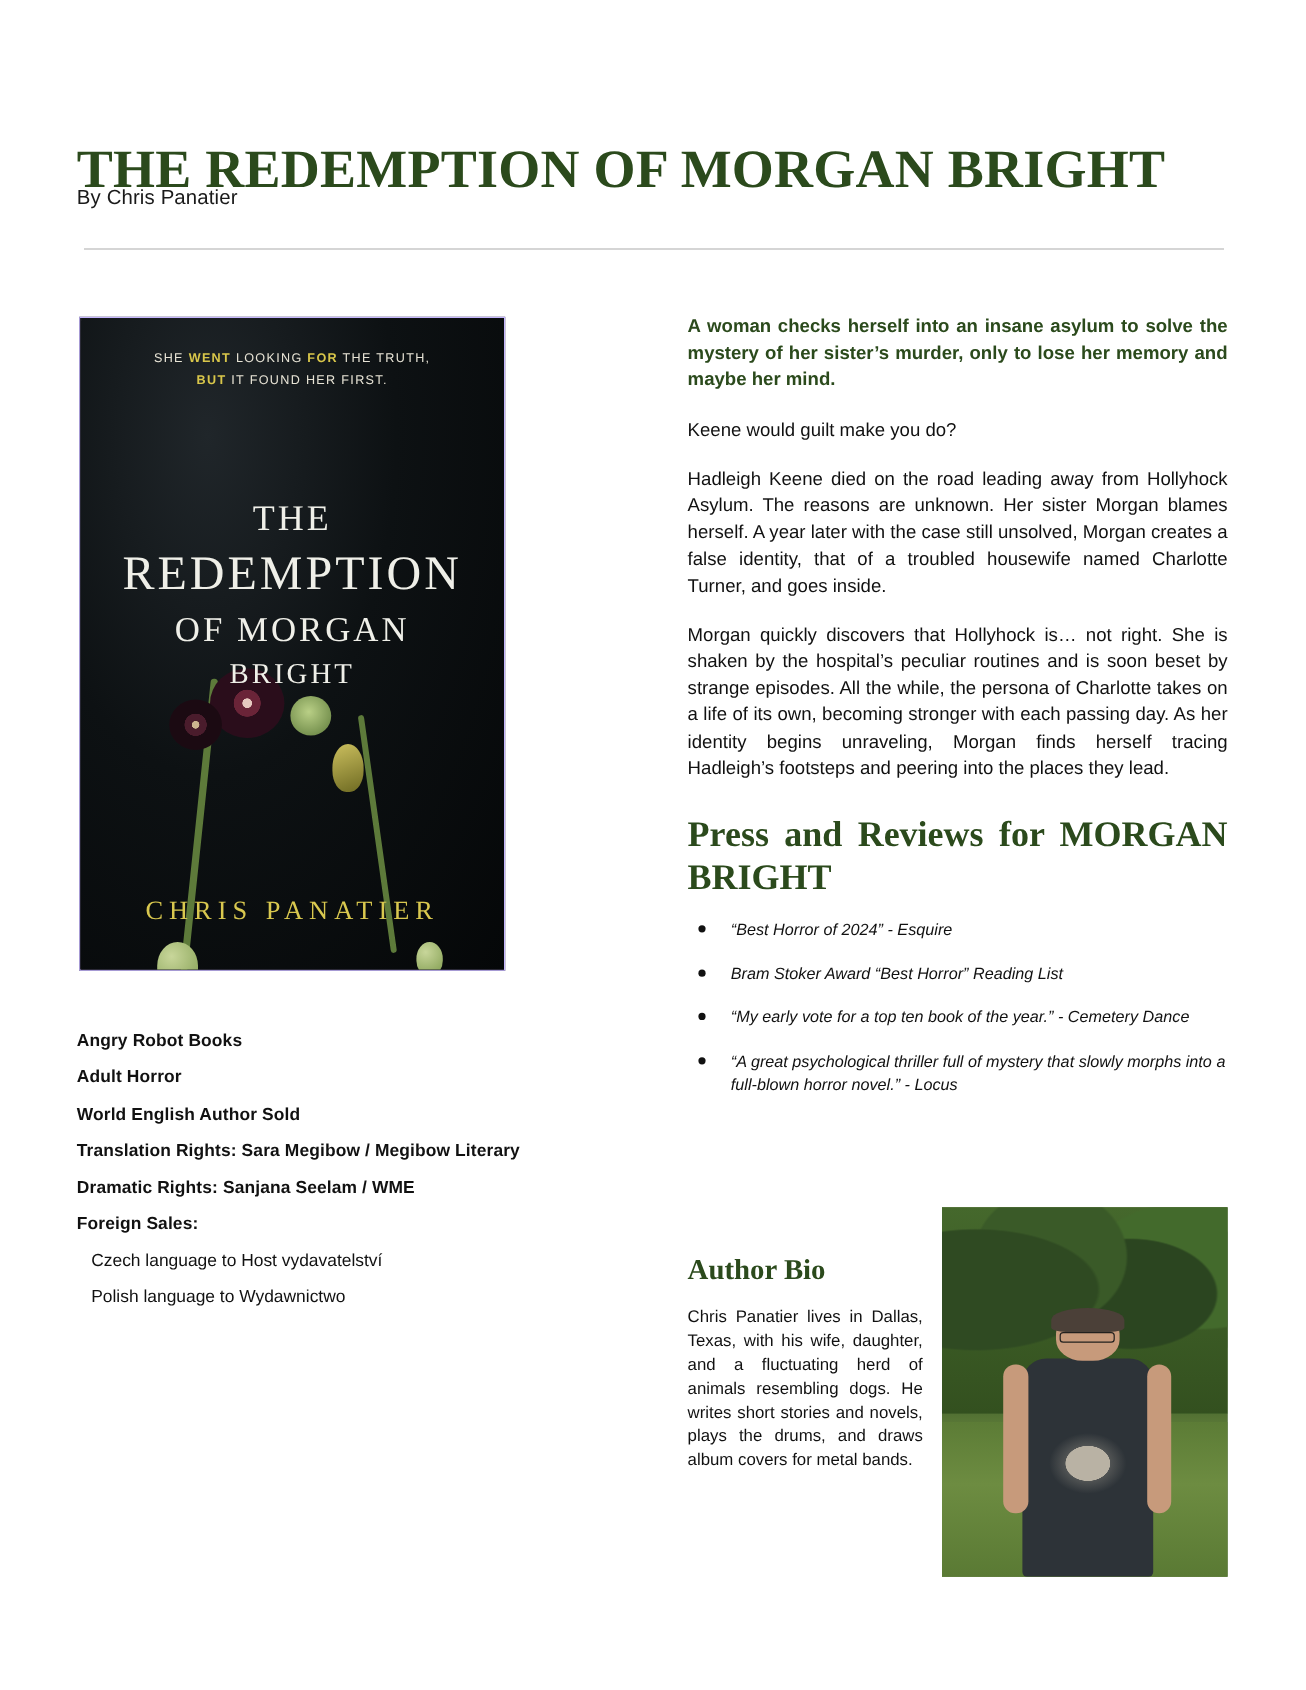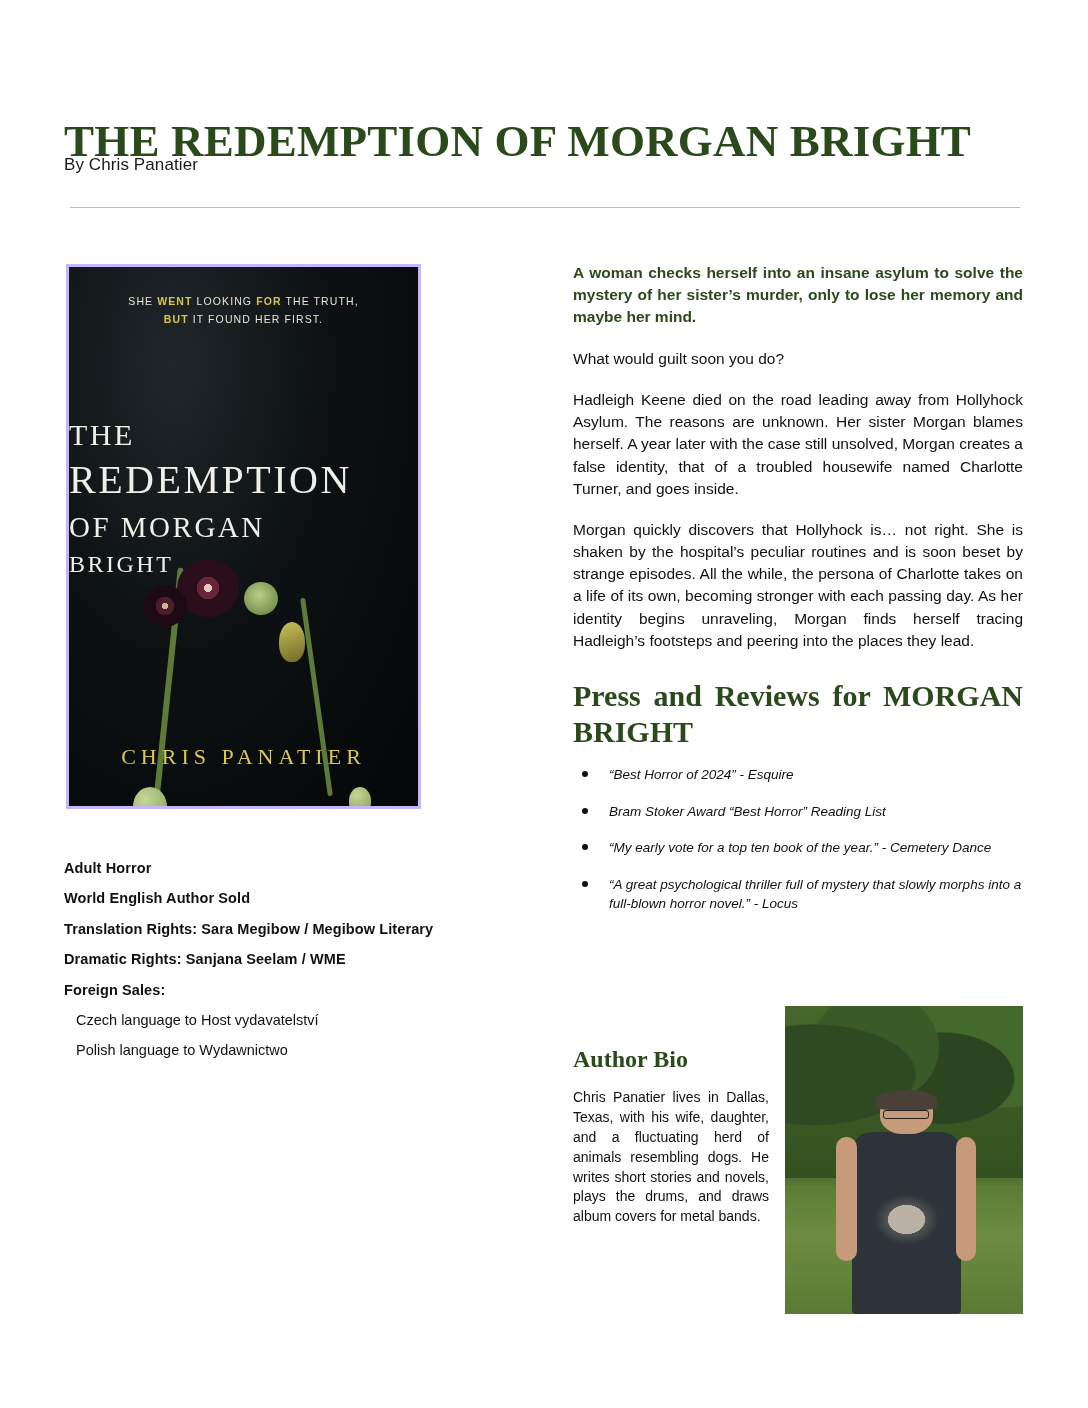--- a/index.html
+++ b/index.html
@@ -52,21 +52,21 @@
 
   
   .cover {
     position: absolute;
     left: 66px;
     top: 248px;
     width: 355px;
     height: 545px;
     background: #000000;
     overflow: hidden;
-    border: 3px solid #c4b5fd;
+    border: 1px solid #c4b5fd;
   }
   .cover-bg {
     position: absolute; inset: 0;
     background:
       radial-gradient(ellipse at 30% 18%, #20262a 0%, #0d1113 45%, #050708 100%),
       linear-gradient(180deg, #0b0f11 0%, #060809 100%);
   }
   .cover-texture {
     position: absolute; inset: 0;
     background-image:
@@ -82,21 +82,21 @@
     font-size: 10.5px;
     letter-spacing: 1.1px;
     line-height: 1.7;
     color: #e8e4d6;
     text-transform: uppercase;
   }
   .cover-tagline b { color: #d8c64a; font-weight: bold; }
   .cover-title {
     position: absolute;
     top: 150px; left: 0; right: 0;
-    text-align: left;
+    text-align: center;
     font-family: "Liberation Serif", serif;
     color: #efefe8;
     line-height: 1.18;
     letter-spacing: 2.5px;
   }
   .cover-title .l1 { font-size: 30px; display:block; }
   .cover-title .l2 { font-size: 40px; display:block; margin-top: 4px;}
   .cover-title .l3 { font-size: 29px; display:block; margin-top: 6px;}
   .cover-title .l4 { font-size: 24px; display:block; margin-top: 6px;}
   .cover-author {
@@ -262,32 +262,33 @@
       <span class="l1">THE</span>
       <span class="l2">REDEMPTION</span>
       <span class="l3">OF MORGAN</span>
       <span class="l4">BRIGHT</span>
     </div>
 
     <div class="cover-author">CHRIS PANATIER</div>
   </div>
 
   <div class="meta">
+    <div class="row">Angry Robot Books</div>
     <div class="row">Adult Horror</div>
     <div class="row">World English Author Sold</div>
     <div class="row">Translation Rights: Sara Megibow / Megibow Literary</div>
     <div class="row">Dramatic Rights:  Sanjana Seelam / WME</div>
     <div class="row">Foreign Sales:</div>
     <div class="sub">Czech language to Host vydavatelství</div>
     <div class="sub">Polish language to Wydawnictwo</div>
   </div>
 
   <div class="rc">
     <p class="lede">A woman checks herself into an insane asylum to solve the mystery of her sister’s murder, only to lose her memory and maybe her mind.</p>
-    <p class="para">What would guilt soon you do?</p>
+    <p class="para">Keene would guilt make you do?</p>
     <p class="para">Hadleigh Keene died on the road leading away from Hollyhock Asylum. The reasons are unknown. Her sister Morgan blames herself. A year later with the case still unsolved, Morgan creates a false identity, that of a troubled housewife named Charlotte Turner, and goes inside.</p>
     <p class="para">Morgan quickly discovers that Hollyhock is… not right. She is shaken by the hospital’s peculiar routines and is soon beset by strange episodes. All the while, the persona of Charlotte takes on a life of its own, becoming stronger with each passing day. As her identity begins unraveling, Morgan finds herself tracing Hadleigh’s footsteps and peering into the places they lead.</p>
 
     <h2 class="section-head">Press and Reviews for MORGAN BRIGHT</h2>
     <ul class="reviews">
       <li><span class="dot"></span><span>“Best Horror of 2024” - Esquire</span></li>
       <li><span class="dot"></span><span>Bram Stoker Award “Best Horror” Reading List</span></li>
       <li><span class="dot"></span><span>“My early vote for a top ten book of the year.” - Cemetery Dance</span></li>
       <li><span class="dot"></span><span>“A great psychological thriller full of mystery that slowly morphs into a full-blown horror novel.” - Locus</span></li>
     </ul>

